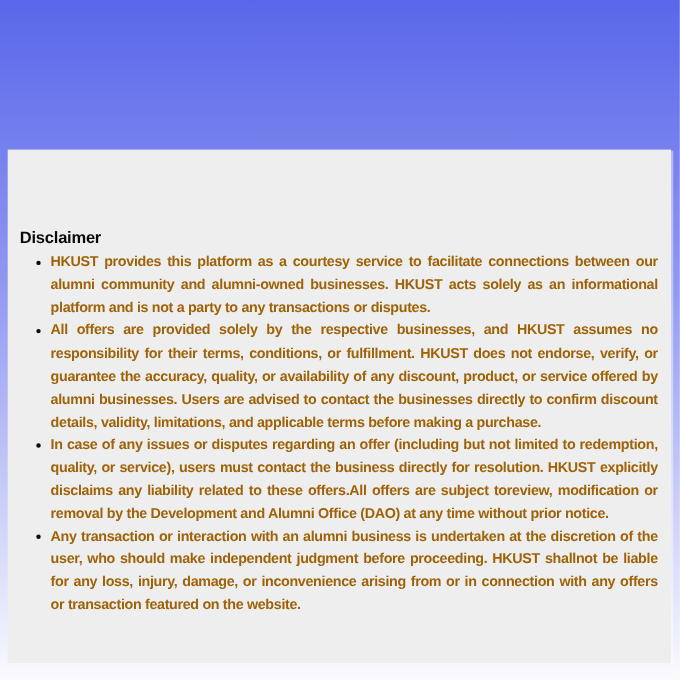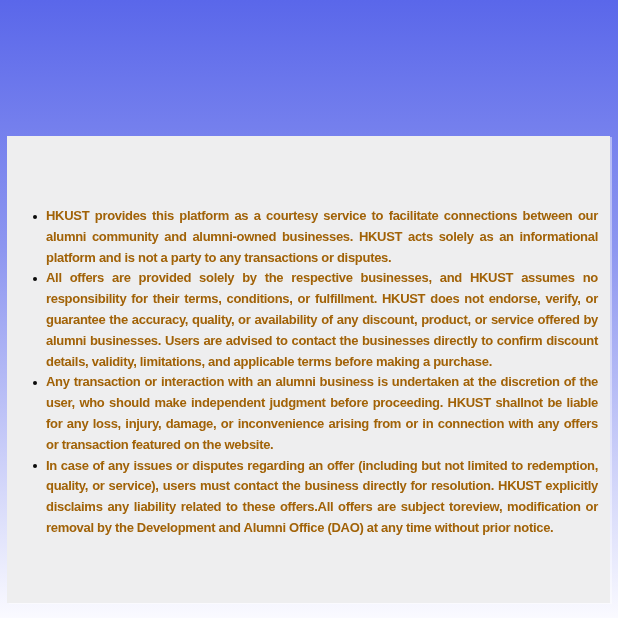--- a/index.html
+++ b/index.html
@@ -63,31 +63,32 @@
       border-radius: 50%;
       background: #0a0a0a;
     }
   </style>
 </head>
 <body>
 
 <div class="page-bg"></div>
 
 <section class="disclaimer-card">
+  <h2 class="disclaimer-heading">Disclaimer</h2>
   <ul class="disclaimer-list">
     <li class="disclaimer-item">
       <span class="bullet-dot"></span>
       <span>HKUST provides this platform as a courtesy service to facilitate connections between our alumni community and alumni-owned businesses. HKUST acts solely as an informational platform and is not a party to any transactions or disputes.</span>
     </li>
     <li class="disclaimer-item">
       <span class="bullet-dot"></span>
       <span>All offers are provided solely by the respective businesses, and HKUST assumes no responsibility for their terms, conditions, or fulfillment. HKUST does not endorse, verify, or guarantee the accuracy, quality, or availability of any discount, product, or service offered by alumni businesses. Users are advised to contact the businesses directly to confirm discount details, validity, limitations, and applicable terms before making a purchase.</span>
     </li>
     <li class="disclaimer-item">
       <span class="bullet-dot"></span>
-      <span>Any transaction or interaction with an alumni business is undertaken at the discretion of the user, who should make independent judgment before proceeding. HKUST shallnot be liable for any loss, injury, damage, or inconvenience arising from or in connection with any offers or transaction featured on the website.</span>
+      <span>In case of any issues or disputes regarding an offer (including but not limited to redemption, quality, or service), users must contact the business directly for resolution. HKUST explicitly disclaims any liability related to these offers.All offers are subject toreview, modification or removal by the Development and Alumni Office (DAO) at any time without prior notice.</span>
     </li>
     <li class="disclaimer-item">
       <span class="bullet-dot"></span>
-      <span>In case of any issues or disputes regarding an offer (including but not limited to redemption, quality, or service), users must contact the business directly for resolution. HKUST explicitly disclaims any liability related to these offers.All offers are subject toreview, modification or removal by the Development and Alumni Office (DAO) at any time without prior notice.</span>
+      <span>Any transaction or interaction with an alumni business is undertaken at the discretion of the user, who should make independent judgment before proceeding. HKUST shallnot be liable for any loss, injury, damage, or inconvenience arising from or in connection with any offers or transaction featured on the website.</span>
     </li>
   </ul>
 </section>
 
 </body></html>

